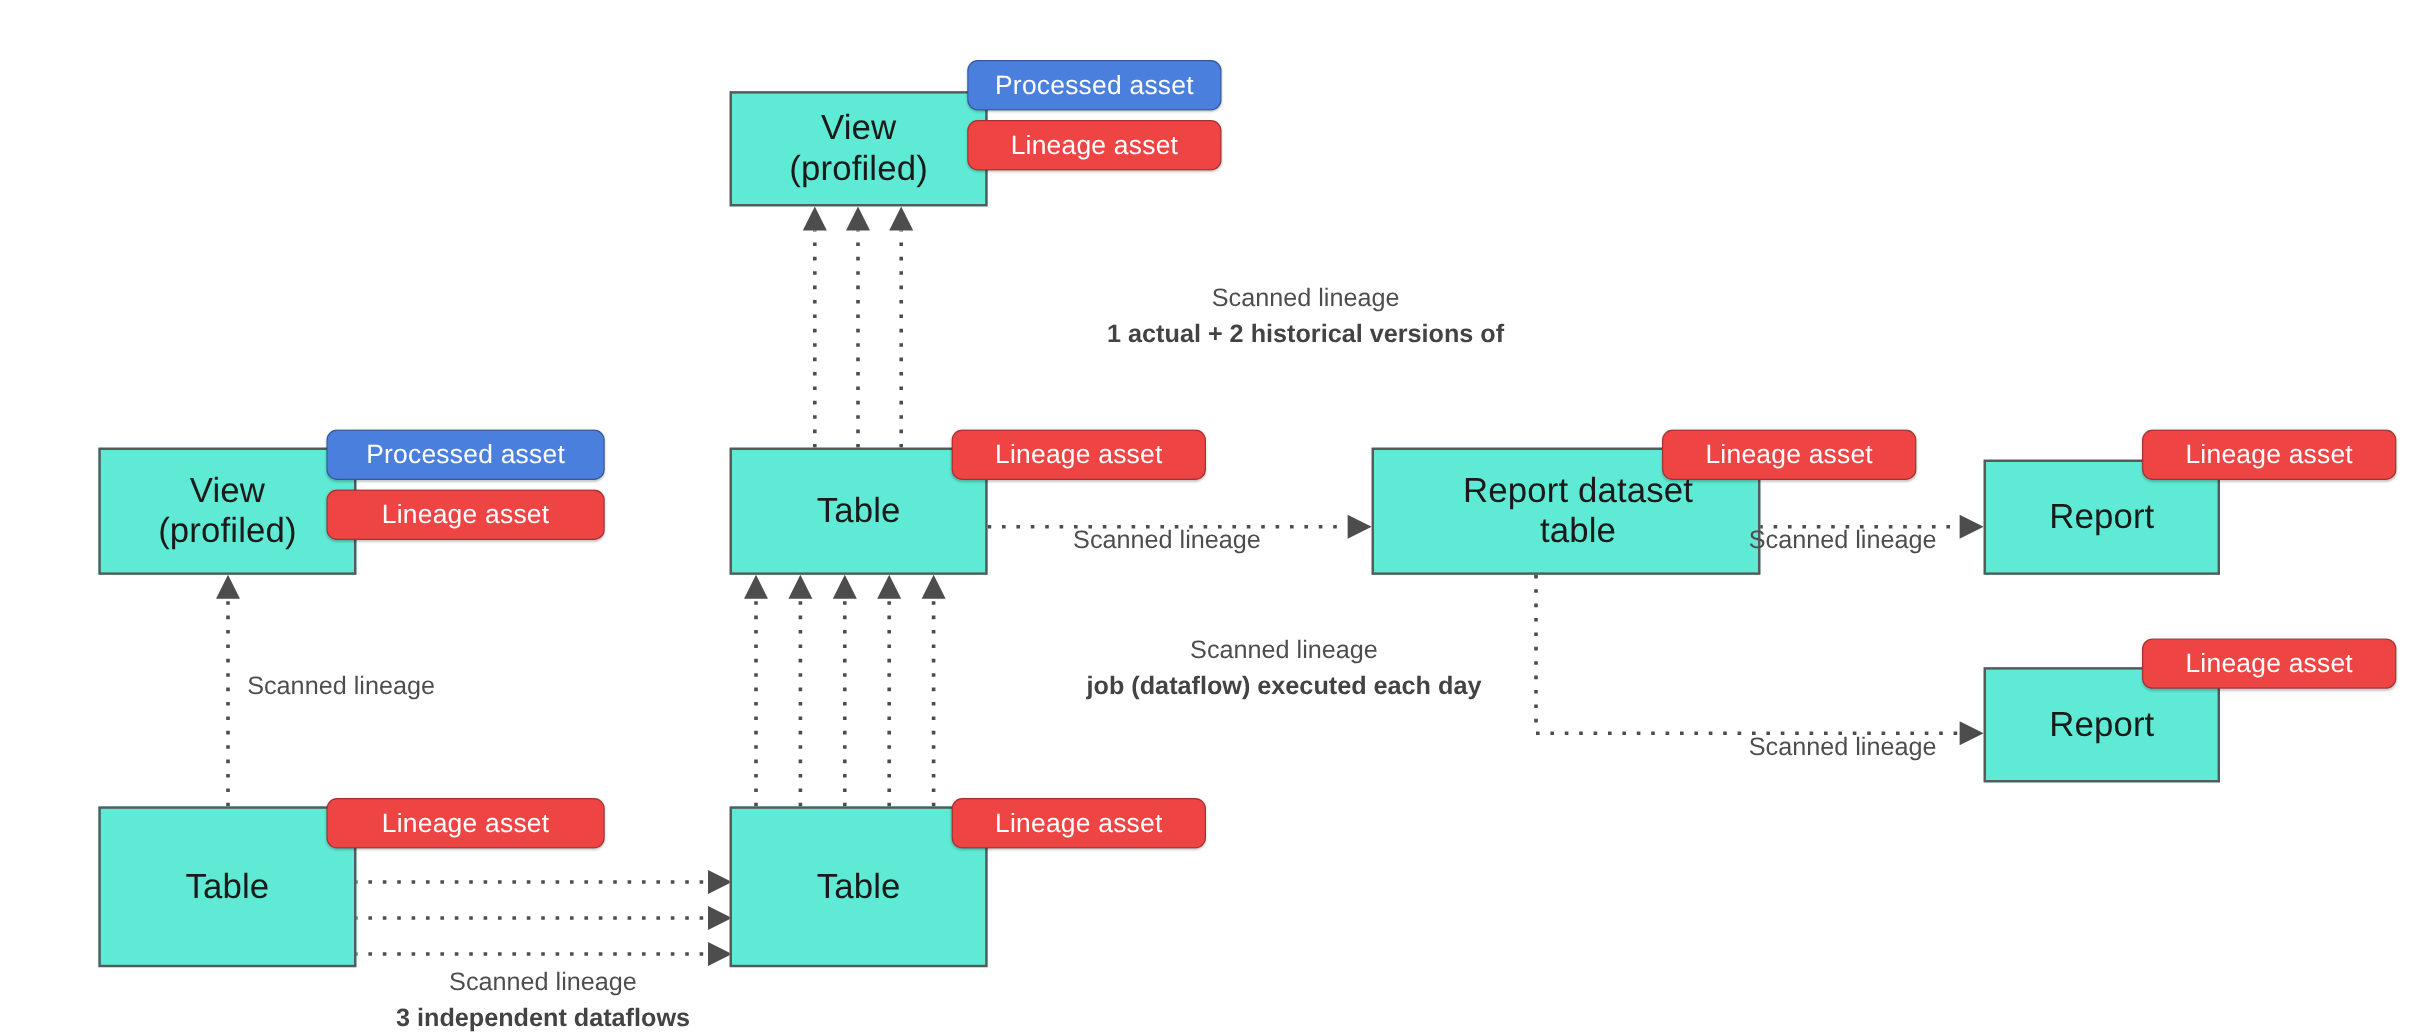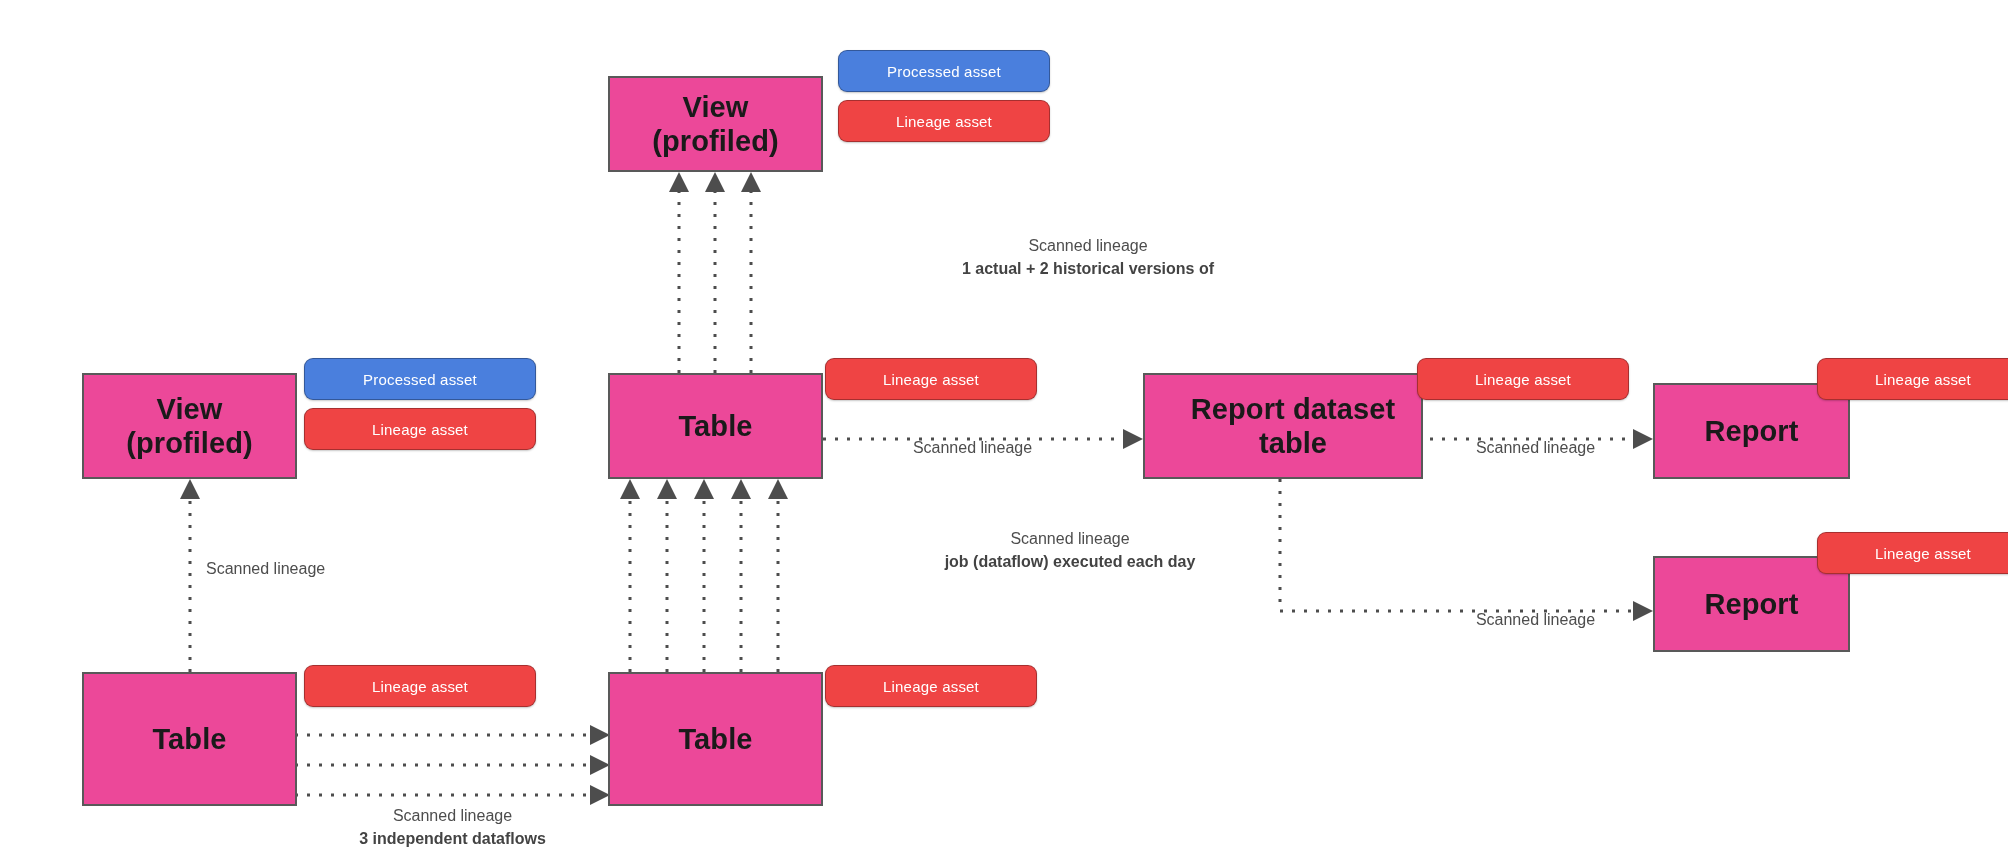--- a/index.html
+++ b/index.html
@@ -15,63 +15,62 @@
     position: relative;
     width: 2008px;
     height: 862px;
     background: #ffffff;
     overflow: hidden;
   }
   
   .node {
     position: absolute;
     box-sizing: border-box;
-    background: #ec4899;
+    background: #5eead4;
     border: 2px solid #595959;
     display: flex;
     align-items: center;
     justify-content: center;
     text-align: center;
     color: #1a1a1a;
     font-size: 29px;
-    font-weight: 700;
+    font-weight: 400;
     line-height: 1.18;
     letter-spacing: 0.1px;
     z-index: 4;
   }
   .node .node-label { display:block; padding: 0 6px; }
 
   
   .badge {
     position: absolute;
     box-sizing: border-box;
     border-radius: 9px;
     display: flex;
     align-items: center;
     justify-content: center;
     color: #ffffff;
-    font-size: 15px;
+    font-size: 22px;
     font-weight: 400;
     letter-spacing: 0.2px;
     height: 42px;
     z-index: 7;
     border: 1.5px solid rgba(0,0,0,0.30);
     box-shadow: 0 1px 2px rgba(0,0,0,0.22);
     white-space: nowrap;
-    margin-left: 32px;
   }
   .badge.processed { background: #4a7fdd; }
   .badge.lineage   { background: #ef4444; }
 
   
   .edge-label {
     position: absolute;
     z-index: 6;
     color: #4d4d4d;
-    font-size: 16px;
+    font-size: 21px;
     line-height: 1.45;
     text-align: center;
     white-space: nowrap;
   }
   .edge-label .l-reg  { font-weight: 400; color: #4d4d4d; display:block; }
   .edge-label .l-bold { font-weight: 700; color: #434343; display:block; }
 
   
   #edges {
     position: absolute;
@@ -170,21 +169,21 @@
     <span>Lineage asset</span>
   </div>
 
   <div class="node" style="left:608px; top:373px; width:215px; height:106px;">
     <span class="node-label">Table</span>
   </div>
   <div class="badge lineage" style="left:793px; top:358px; width:212px;">
     <span>Lineage asset</span>
   </div>
 
-  <div class="node" style="left:1143px; top:373px; width:280px; height:106px;padding-left:20px;">
+  <div class="node" style="left:1143px; top:373px; width:324px; height:106px;padding-left:20px;">
     <span class="node-label"><span>Report dataset</span><br><span>table</span></span>
   </div>
   <div class="badge lineage" style="left:1385px; top:358px; width:212px;">
     <span>Lineage asset</span>
   </div>
 
   <div class="node" style="left:1653px; top:383px; width:197px; height:96px;">
     <span class="node-label">Report</span>
   </div>
   <div class="badge lineage" style="left:1785px; top:358px; width:212px;">

